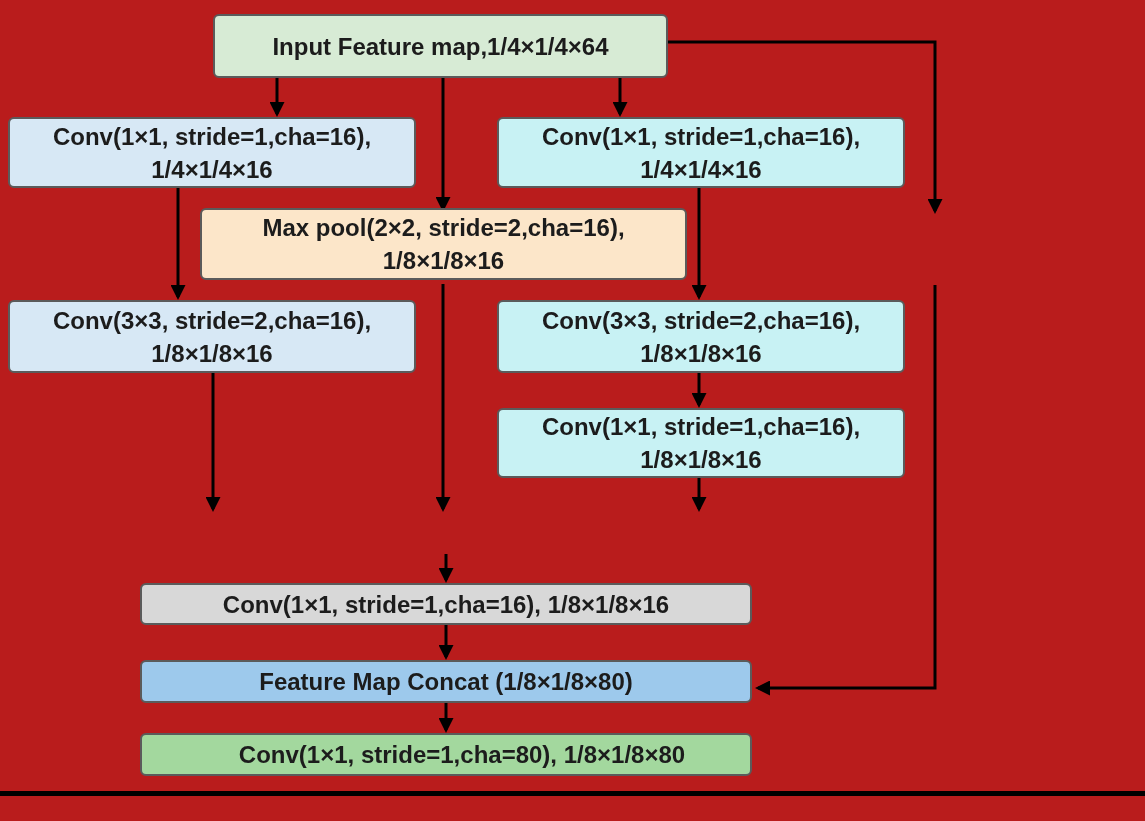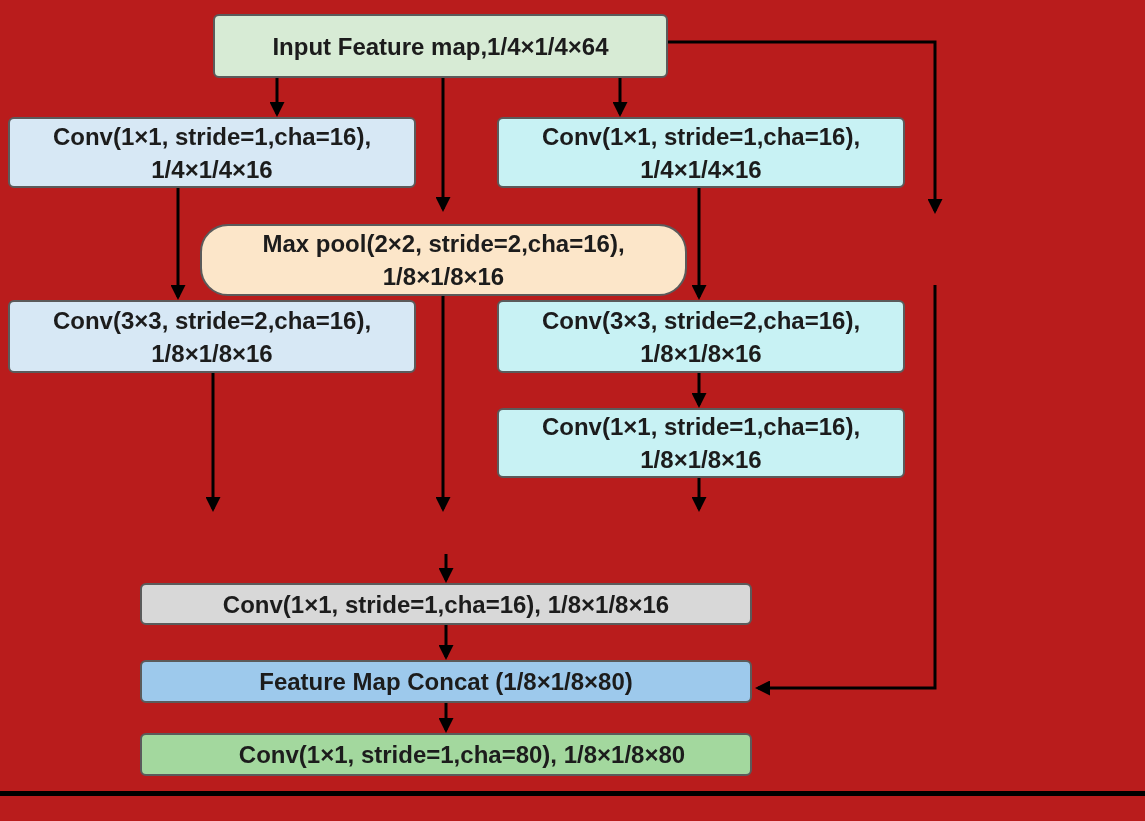--- a/index.html
+++ b/index.html
@@ -26,21 +26,21 @@
   .c-cyan{background:#c8f2f4;}
   .c-orange{background:#fce6c9;}
   .c-blue-pale{background:#d9ecf8;}
   .c-gray{background:#d8d8d8;}
   .c-blue{background:#9dc9ec;}
   .c-green{background:#a3d89e;padding-left:36px;}
 
   #n-input        {left:213px;top:14px; width:455px;height:64px;}
   #n-conv1-left   {left:8px;  top:117px;width:408px;height:71px;}
   #n-conv1-right  {left:497px;top:117px;width:408px;height:71px;}
-  #n-maxpool      {left:200px;top:224px;width:487px;height:72px;border-radius:28px;}
+  #n-maxpool      {left:200px;top:208px;width:487px;height:72px;}
   #n-conv-branch4 {left:730px;top:214px;width:407px;height:71px;}
   #n-conv2-left   {left:8px;  top:300px;width:408px;height:73px;}
   #n-conv2-right  {left:497px;top:300px;width:408px;height:73px;}
   #n-conv3-right  {left:497px;top:408px;width:408px;height:70px;}
   #n-concat48     {left:140px;top:512px;width:612px;height:42px;}
   #n-conv-mid     {left:140px;top:583px;width:612px;height:42px;}
   #n-concat80     {left:140px;top:660px;width:612px;height:43px;}
   #n-conv-out     {left:140px;top:733px;width:612px;height:43px;}
 
   #bottom-rule{

